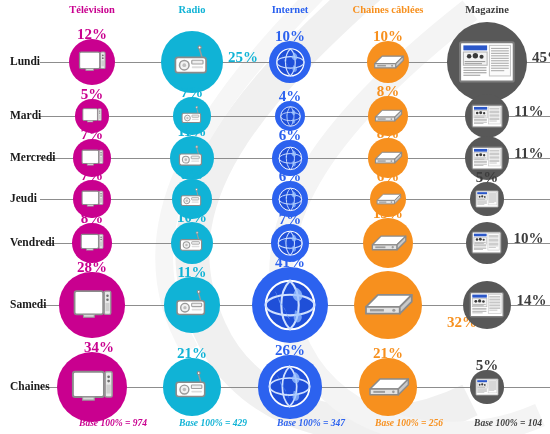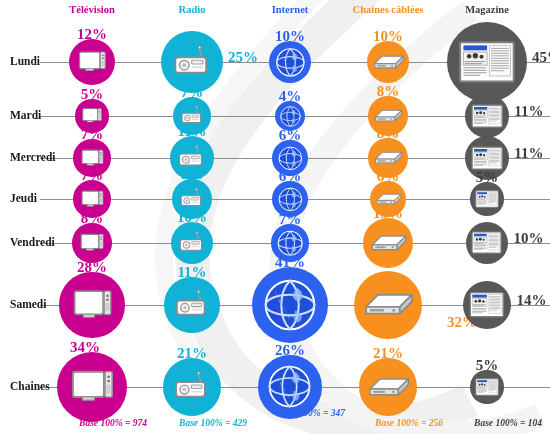--- a/index.html
+++ b/index.html
@@ -639,21 +639,21 @@
           <svg width="46.62365380621815" height="46.62365380621815" viewBox="0 0 24 24" aria-hidden="true">
       <rect x="2" y="4" width="16" height="13" rx="1.2" fill="#ffffff" stroke="#8b8b8b" stroke-width="1"></rect>
       <rect x="18.6" y="4" width="3.6" height="13" rx="0.8" fill="#e9e9e9" stroke="#9a9a9a" stroke-width="0.8"></rect>
       <circle cx="20.4" cy="6.6" r="0.7" fill="#6f6f6f"></circle>
       <circle cx="20.4" cy="8.8" r="0.7" fill="#6f6f6f"></circle>
       <rect x="19.3" y="10.6" width="2.2" height="4.6" fill="#cfcfcf"></rect>
       <rect x="7" y="17" width="6" height="1.6" fill="#d8d8d8" stroke="#9a9a9a" stroke-width="0.6"></rect>
     </svg>
         </span>
       </div>
-      <div class="pct" style="color: rgb(201, 0, 143); left: 70px; width: 44px; text-align: left; top: 338.679px;">34%</div>
+      <div class="pct" style="color: rgb(201, 0, 143); left: 70px; width: 44px; text-align: right; top: 338.679px;">34%</div>
       <div class="bubble" style="background: rgb(16, 179, 214); left: 163.171px; top: 358.171px; width: 57.6588px; height: 57.6588px;">
         <span style="display: flex;">
           <svg width="38.05479957017689" height="38.05479957017689" viewBox="0 0 24 24" aria-hidden="true">
       <path d="M16 3.5 L17.6 9" stroke="#9a9a9a" stroke-width="0.9" fill="none"></path>
       <circle cx="16.2" cy="3.2" r="0.9" fill="#ffffff" stroke="#8b8b8b" stroke-width="0.7"></circle>
       <rect x="2" y="9" width="18" height="9" rx="1.6" fill="#ffffff" stroke="#8b8b8b" stroke-width="1"></rect>
       <circle cx="7.2" cy="13.6" r="2.8" fill="#f2f2f2" stroke="#9a9a9a" stroke-width="0.9"></circle>
       <circle cx="7.2" cy="13.6" r="1.1" fill="#bdbdbd"></circle>
       <rect x="11.6" y="10.7" width="6.6" height="2.2" rx="0.5" fill="#eeeeee" stroke="#a2a2a2" stroke-width="0.7"></rect>
       <rect x="11.6" y="14.3" width="6.6" height="1.1" rx="0.4" fill="#dddddd"></rect>
@@ -718,17 +718,17 @@
     </g>
   </svg>
         </span>
       </div>
       <div class="pct" style="color: rgb(61, 61, 61); left: 465px; width: 44px; text-align: center; top: 357.372px;">5%</div>
     </div>
 
   <div id="bases">
       <div class="base" style="color: rgb(201, 0, 143); left: 37px; width: 110px; top: 418px;">Base 100% = 974</div>
       <div class="base" style="color: rgb(16, 179, 214); left: 137px; width: 110px; top: 418px;">Base 100% = 429</div>
-      <div class="base" style="color: rgb(44, 98, 239); left: 235px; width: 110px; top: 408px;">Base 100% = 347</div>
+      <div class="base" style="color: rgb(44, 98, 239); left: 235px; width: 110px; top: 418px;">Base 100% = 347</div>
       <div class="base" style="color: rgb(247, 144, 30); left: 333px; width: 110px; top: 418px;">Base 100% = 256</div>
       <div class="base" style="color: rgb(61, 61, 61); left: 432px; width: 110px; top: 418px;">Base 100% = 104</div>
     </div>
 </div>
 
 </body></html>

